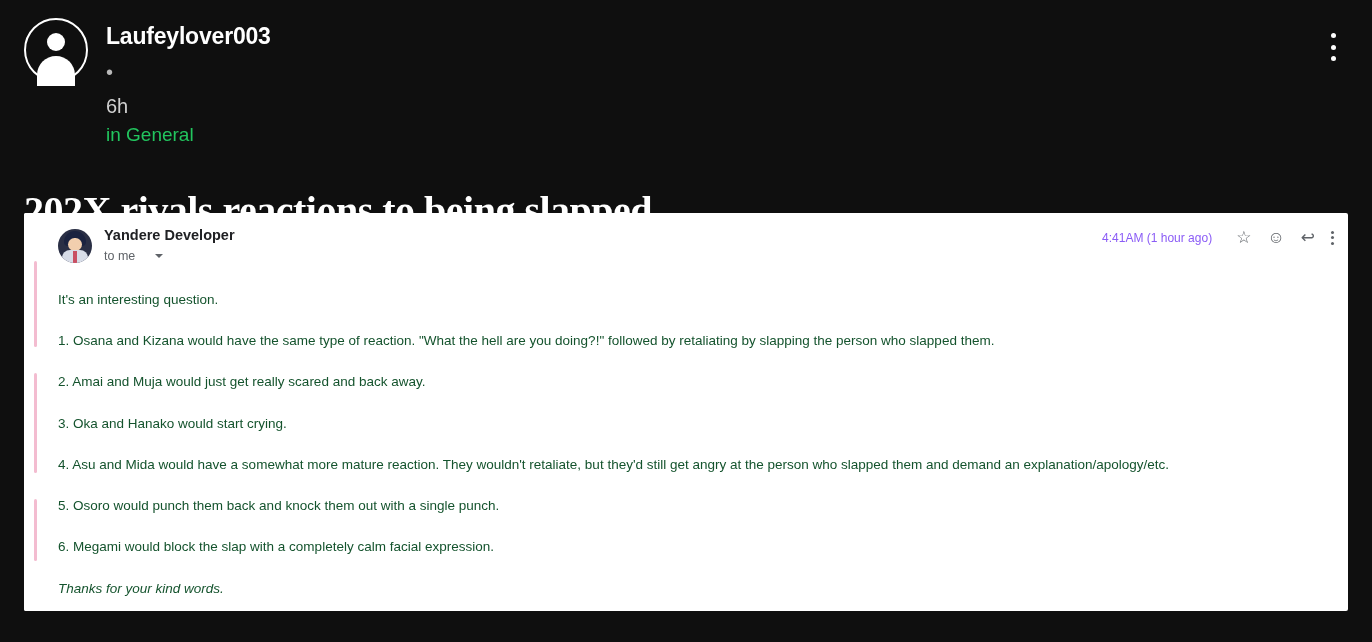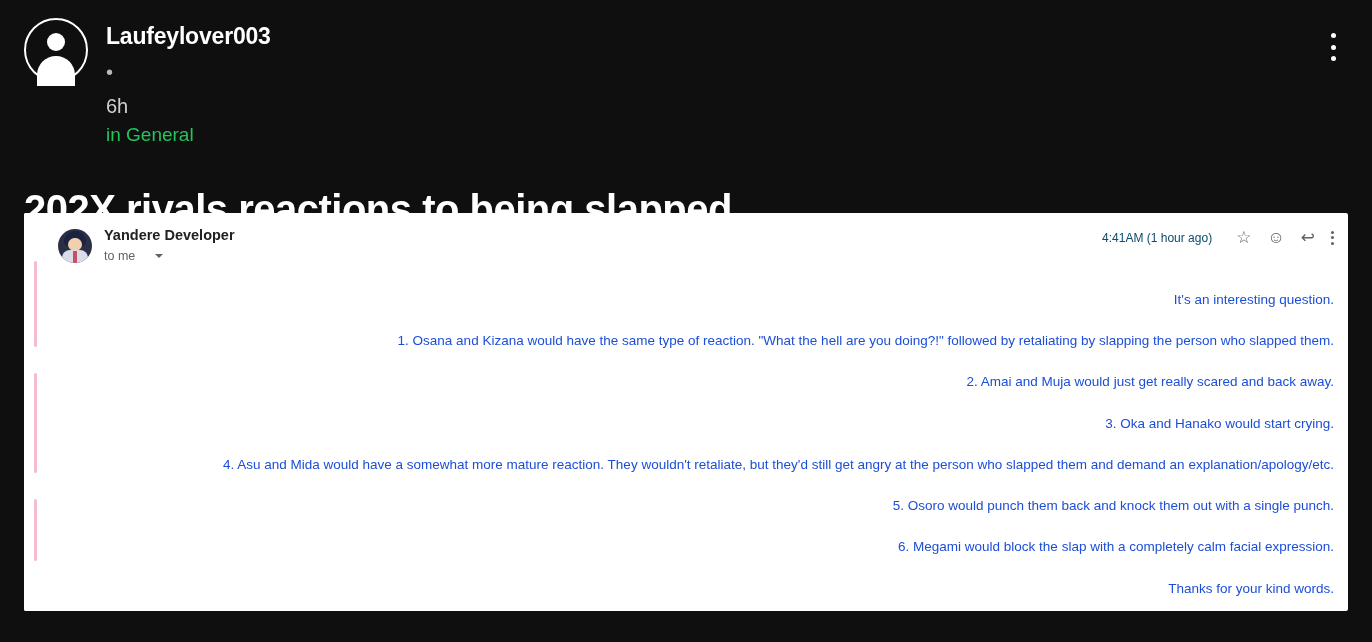--- a/index.html
+++ b/index.html
@@ -112,20 +112,21 @@
   }
 
   
   .post-title {
     font-size: 40px;
     font-weight: bold;
     color: #ffffff;
     padding: 0 24px;
     margin-top: 40px;
     letter-spacing: -0.5px;
+    font-family: Liberation Serif, serif;
   }
 
   
   .email-card {
     position: absolute;
     left: 24px;
     top: 213px;
     width: 1324px;
     height: 398px;
     background: #ffffff;
@@ -232,21 +233,21 @@
     position: absolute;
     right: 0;
     top: 2px;
     display: flex;
     align-items: center;
     gap: 16px;
     color: #5f6368;
   }
   .timestamp {
     font-size: 12px;
-    color: #0c4a6e;
+    color: #8b5cf6;
     margin-right: 8px;
   }
   .act-icon {
     font-size: 17px;
     line-height: 1;
     color: #5f6368;
     cursor: pointer;
   }
   .act-icon.dots {
     display: flex;
@@ -258,30 +259,29 @@
     width: 3px; height: 3px;
     border-radius: 50%;
     background: #5f6368;
     display: block;
   }
 
   .email-body {
     margin-top: 22px;
     font-size: 13.5px;
     line-height: 1.35;
-    color: #1d4ed8;
-    text-align: right;
+    color: #14532d;
   }
   .email-body p {
     margin: 0 0 23px 0;
   }
   .email-body p.item {
     margin-left: 0;
   }
-  .email-body p:last-child { margin-bottom: 0; }
+  .email-body p:last-child { margin-bottom: 0; font-style: italic; }
 </style>
 </head>
 <body>
 
 <div class="page">
 
   <div class="post-header">
     <div class="avatar"></div>
     <div class="author-block">
       <div class="author-line">

